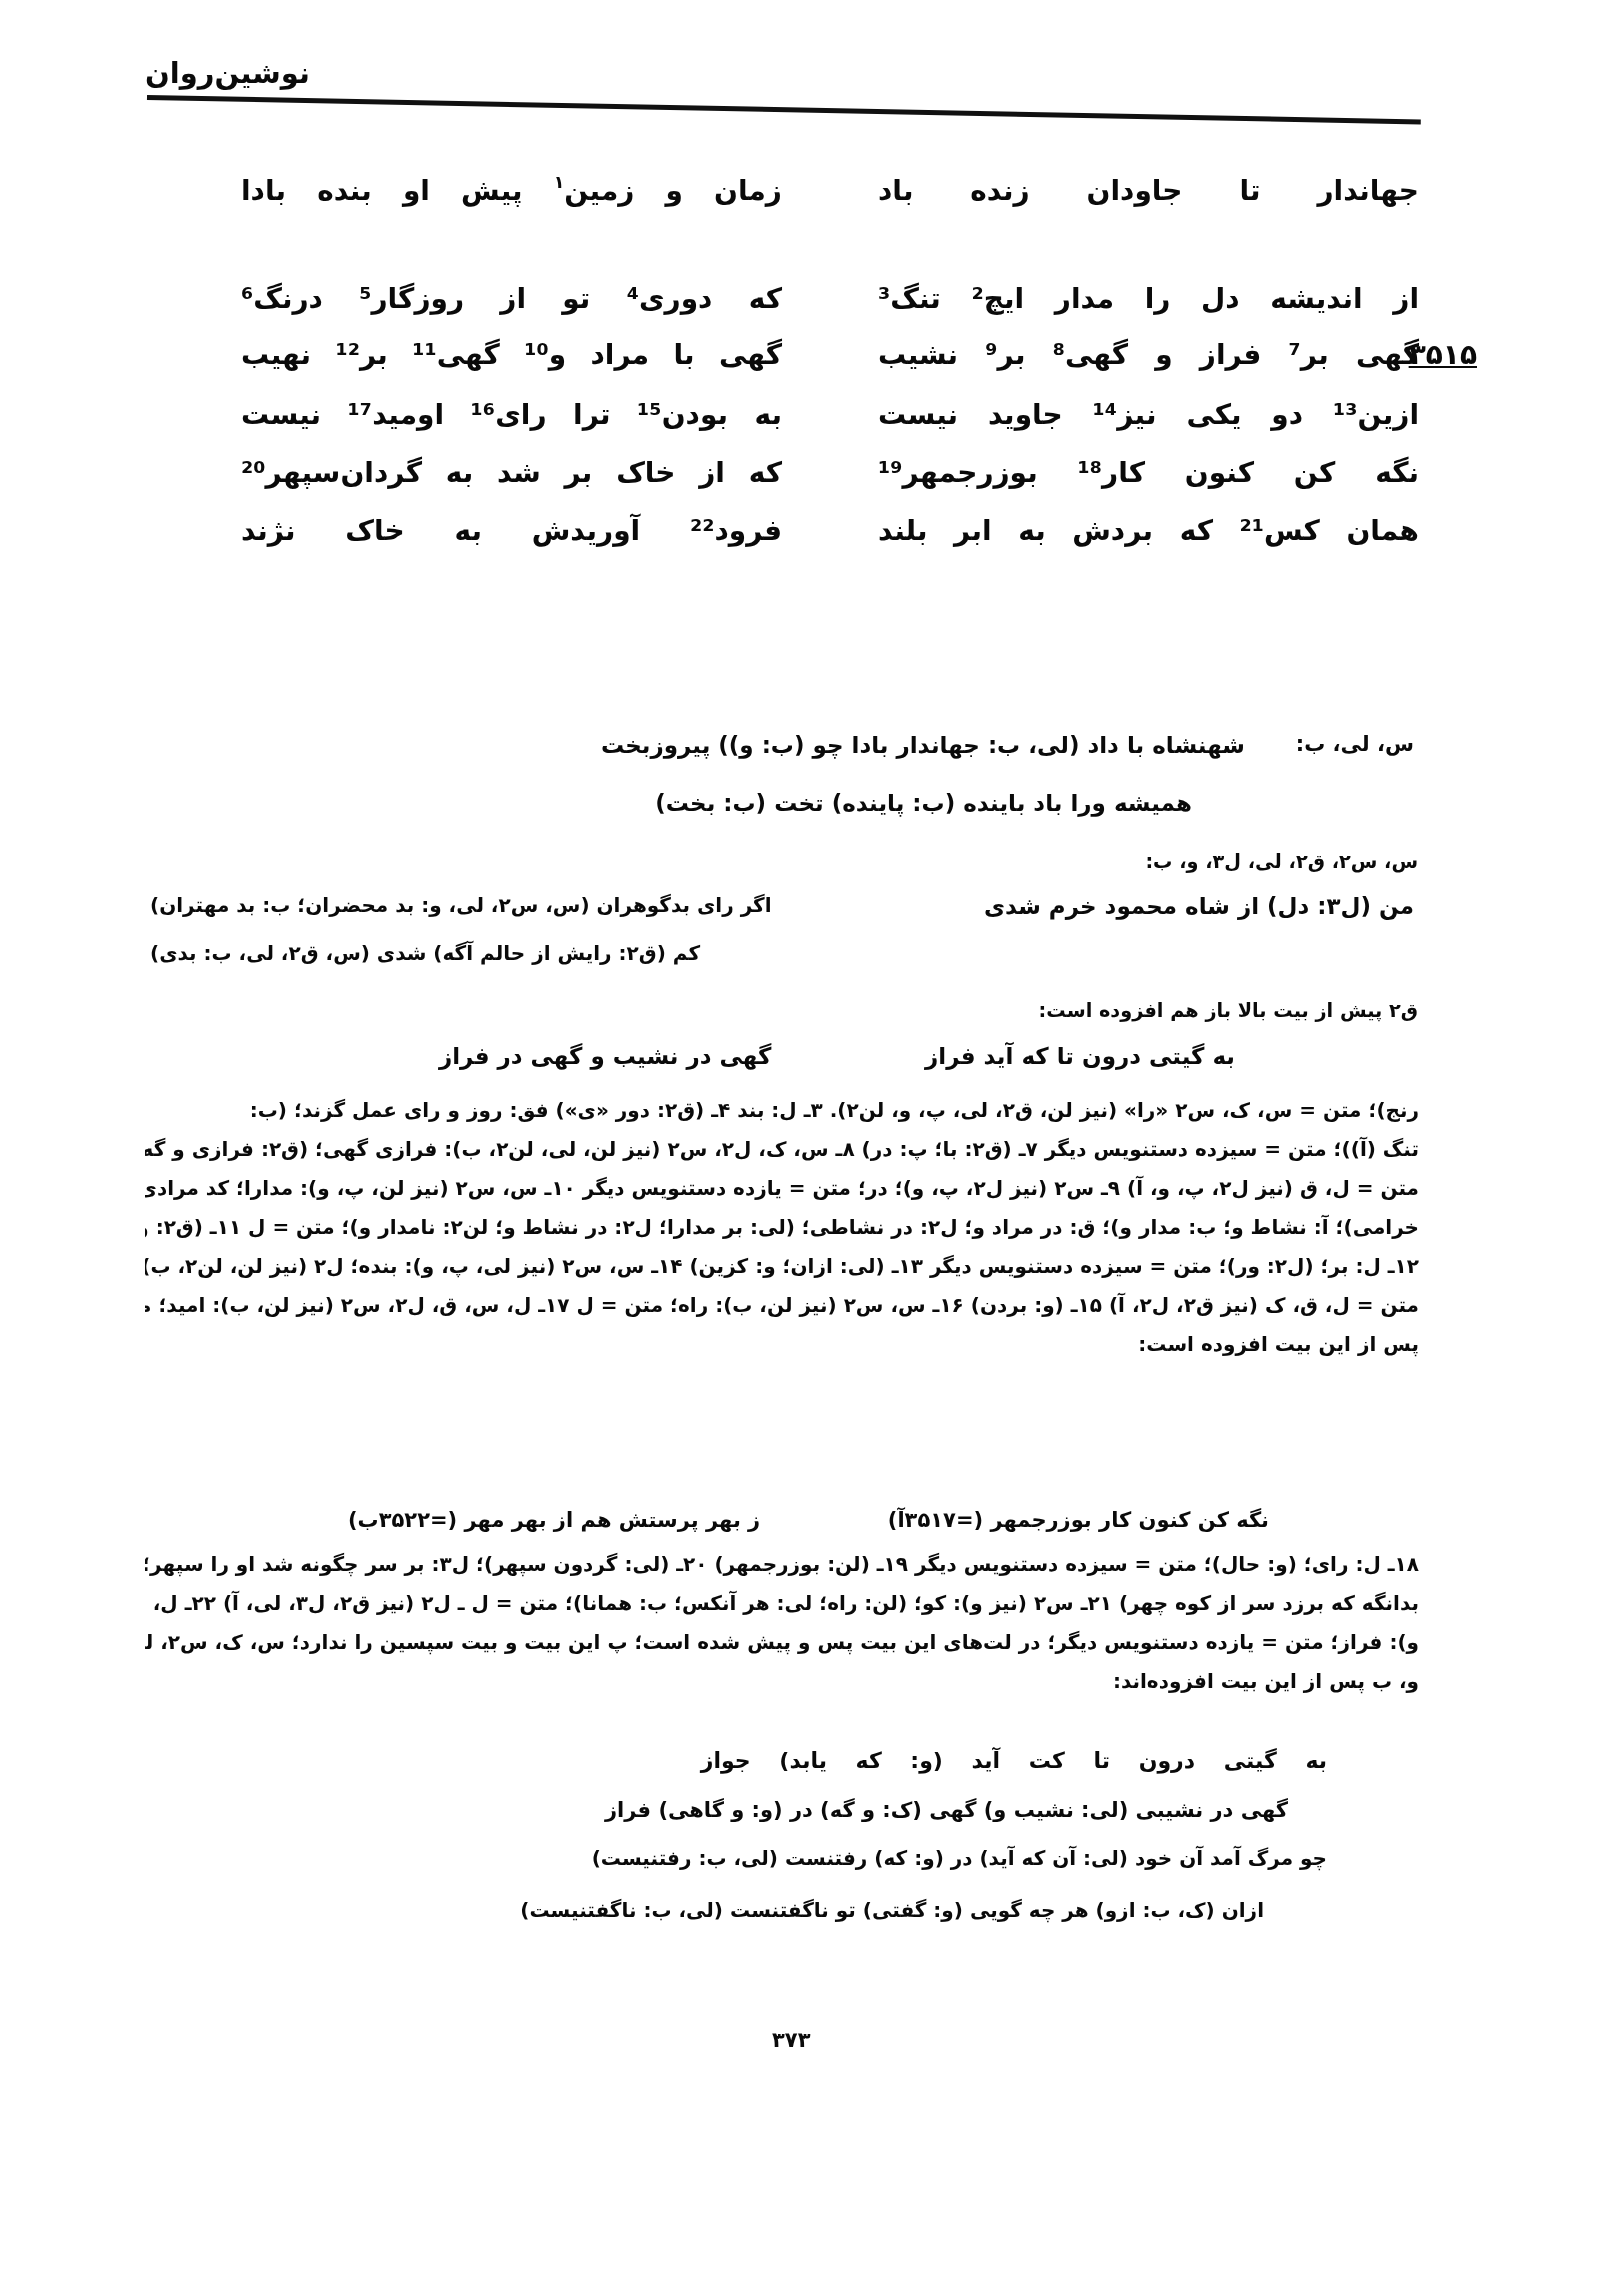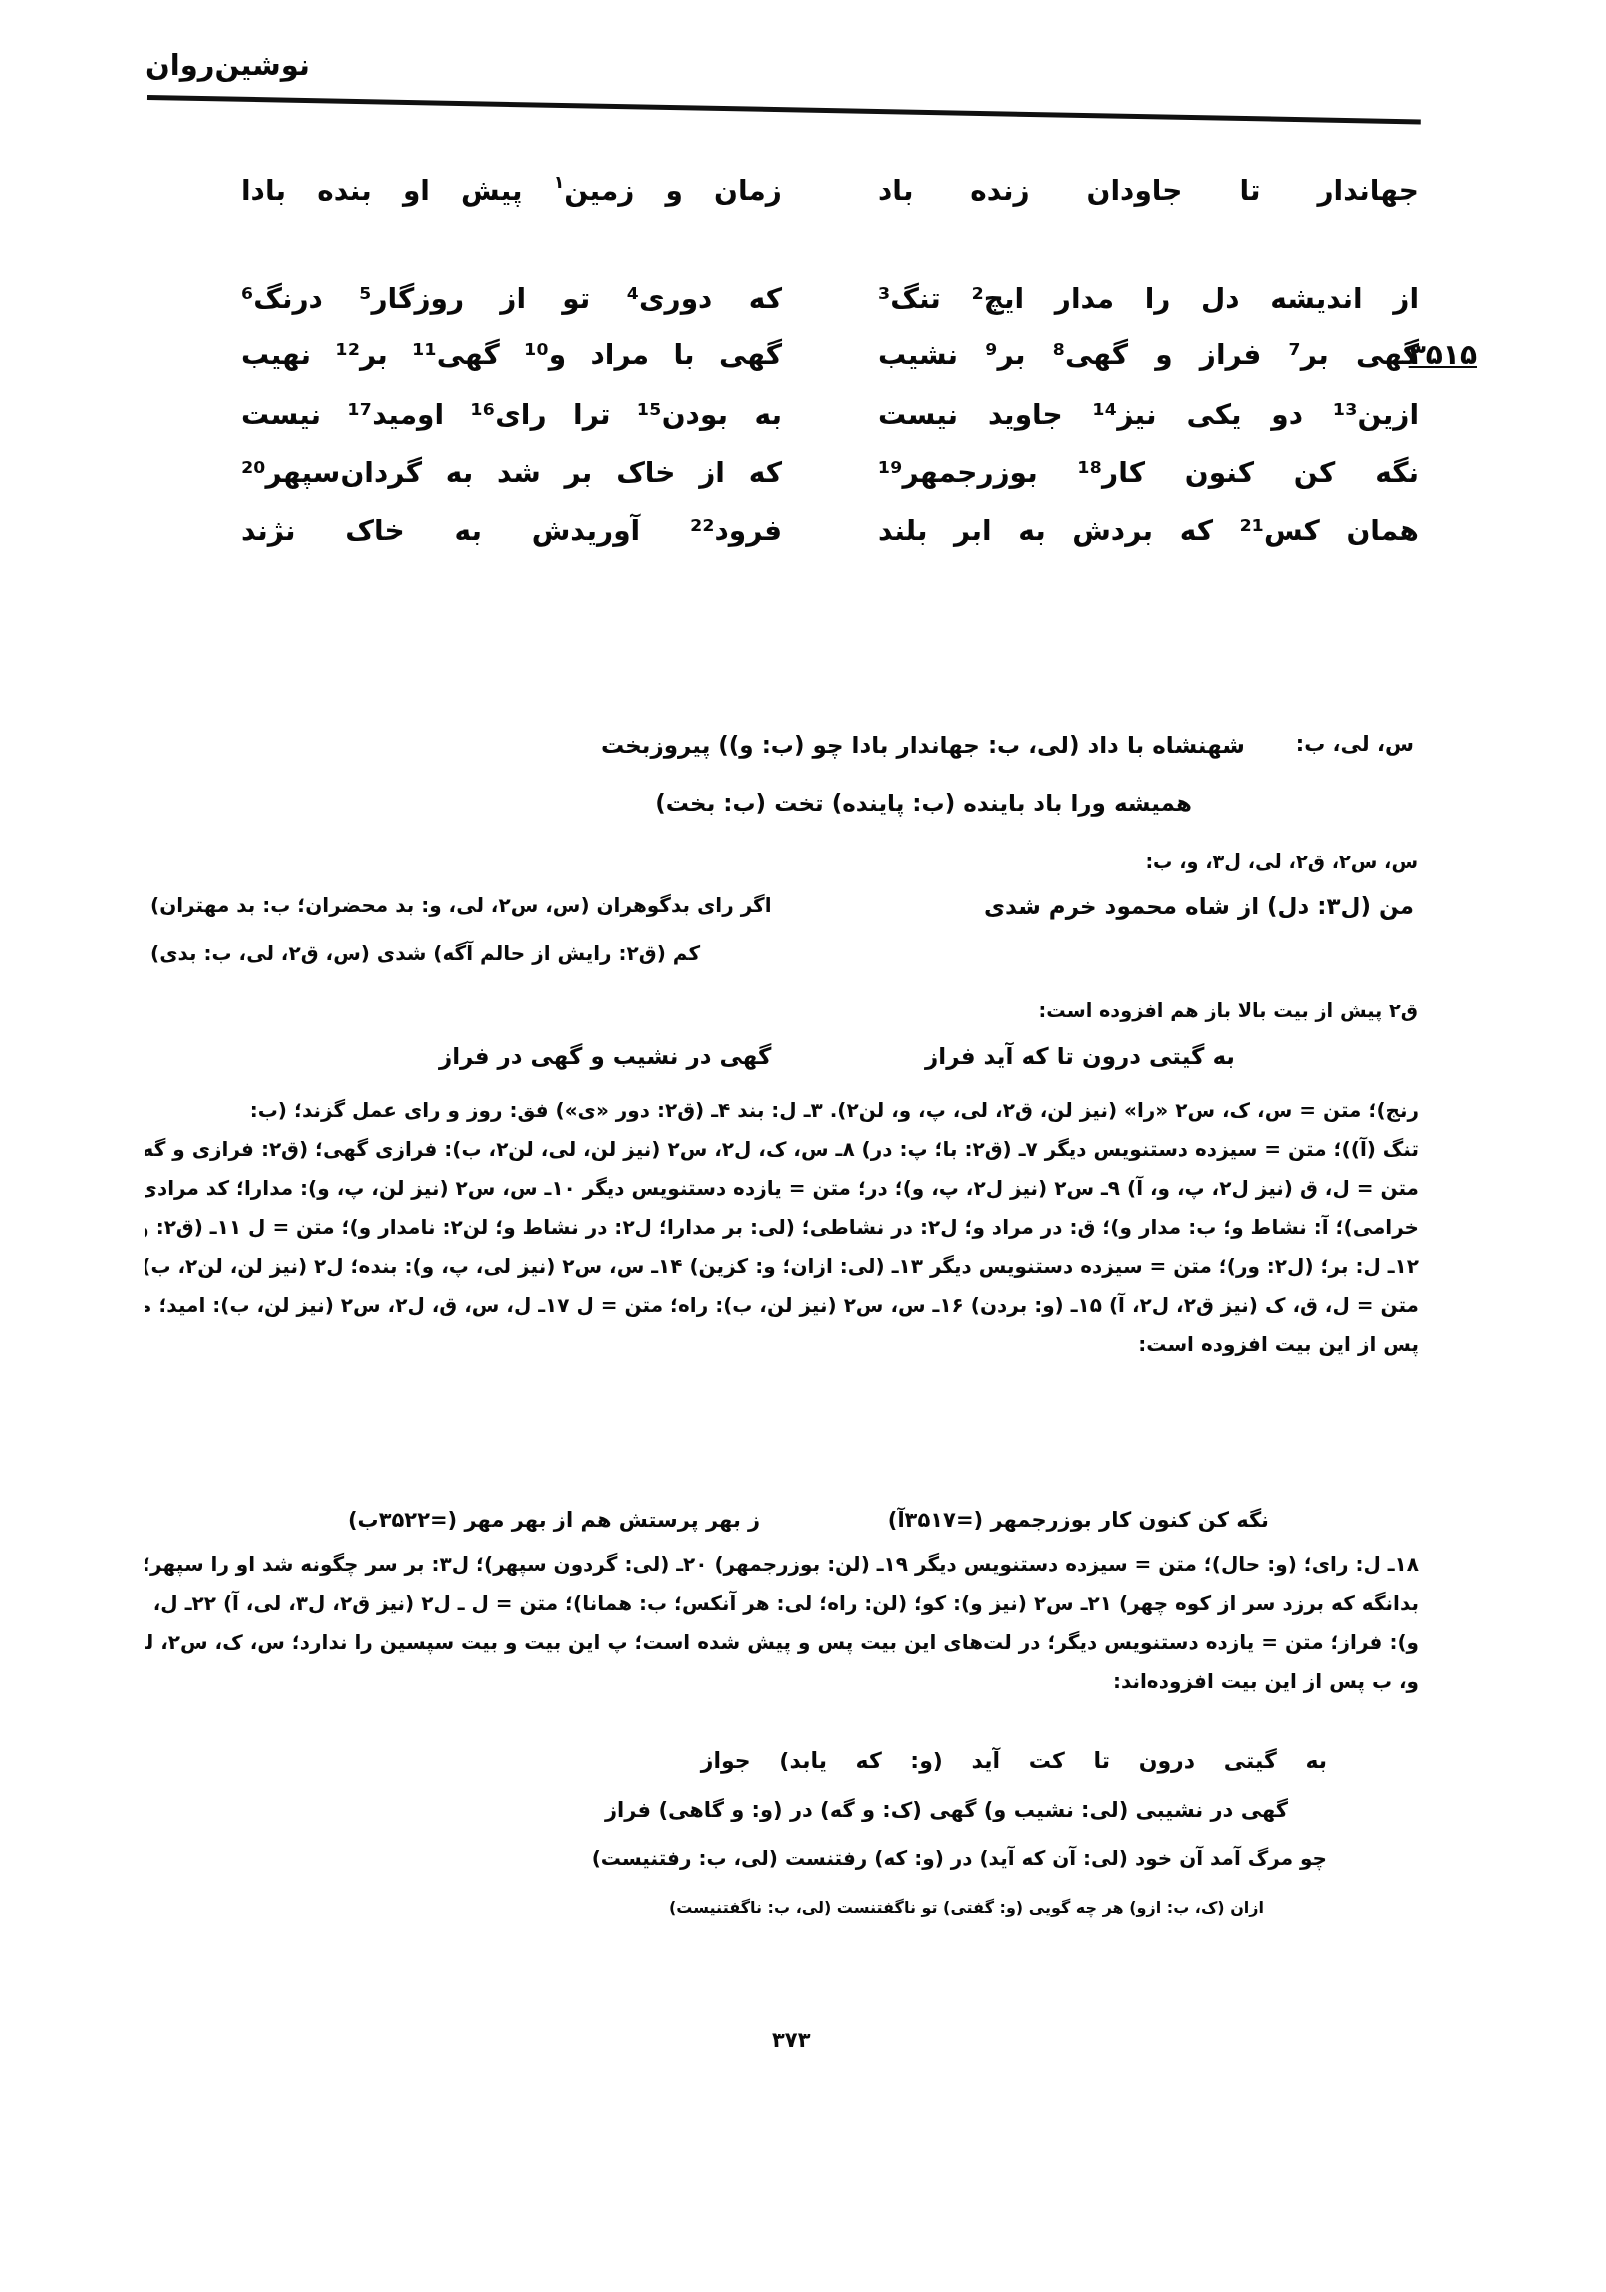--- a/index.html
+++ b/index.html
@@ -2,21 +2,21 @@
 <html><head>
 <meta charset="utf-8">
 <style>
   html, body { margin: 0; padding: 0; background: #ffffff; }
   body {
     width: 1607px; height: 2292px; position: relative; overflow: hidden;
     font-family: "DejaVu Sans", sans-serif; color: #0a0a0a;
   }
   .page { position: absolute; left: 0; top: 0; width: 1607px; height: 2292px; }
   .running-head {
-    position: absolute; left: 145px; top: 48px; direction: rtl;
+    position: absolute; left: 145px; top: 56px; direction: rtl;
     font-size: 29px; font-weight: bold;
   }
   .head-rule {
     position: absolute; left: 147px; top: 95px; width: 1274px; height: 4.8px;
     background: #111; transform: rotate(1.1deg); transform-origin: left center;
   }
   .verse-row {
     position: absolute; left: 241px; width: 1178px; height: 48px;
     direction: rtl; font-weight: bold; font-size: 28px;
   }
@@ -104,17 +104,17 @@
   <div class="note" style="top:1545px;">
     <span class="note-line">۱۸ـ ل: رای؛ (و: حال)؛ متن = سیزده دستنویس دیگر ۱۹ـ (لن: بوزرجمهر) ۲۰ـ (لی: گردون سپهر)؛ ل۳: بر سر چگونه شد او را سپهر؛ (آ:</span>
     <span class="note-line">بدانگه که برزد سر از کوه چهر) ۲۱ـ س۲ (نیز و): کو؛ (لن: راه؛ لی: هر آنکس؛ ب: همانا)؛ متن = ل ـ ل۲ (نیز ق۲، ل۳، لی، آ) ۲۲ـ ل، لی۲ (نیز</span>
     <span class="note-line">و): فراز؛ متن = یازده دستنویس دیگر؛ در لت‌های این بیت پس و پیش شده است؛ پ این بیت و بیت سپسین را ندارد؛ س، ک، س۲، لی،</span>
     <span class="note-line">و، ب پس از این بیت افزوده‌اند:</span>
   </div>
 
   <div class="cited" style="right:280px; top:1748px; font-size:22px; word-spacing:21px;">به گیتی درون تا کت آید (و: که یابد) جواز</div>
   <div class="cited" style="right:319px; top:1798px; font-size:21px;">گهی در نشیبی (لی: نشیب و) گهی (ک: و گه) در (و: و گاهی) فراز</div>
   <div class="cited" style="right:280px; top:1846px; font-size:20px;">چو مرگ آمد آن خود (لی: آن که آید) در (و: که) رفتنست (لی، ب: رفتنیست)</div>
-  <div class="cited" style="right:343px; top:1898px; font-size:16px;">ازان (ک، ب: ازو) هر چه گویی (و: گفتی) تو ناگفتنست (لی، ب: ناگفتنیست)</div>
+  <div class="cited" style="right:343px; top:1898px; font-size:20px;">ازان (ک، ب: ازو) هر چه گویی (و: گفتی) تو ناگفتنست (لی، ب: ناگفتنیست)</div>
 
   <div class="page-number">۳۷۳</div>
 </div>
 
 
 </body></html>

